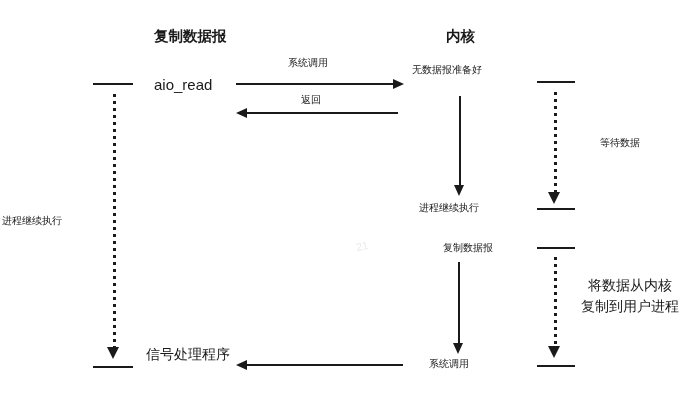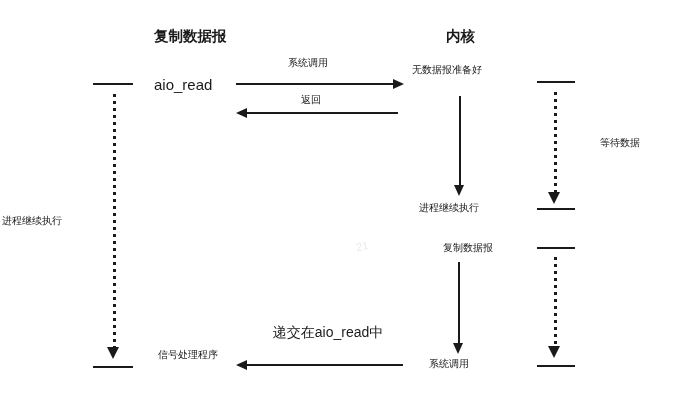--- a/index.html
+++ b/index.html
@@ -37,34 +37,33 @@
 
   <div class="txt bold" style="left:154px; top:28px;">复制数据报</div>
   <div class="txt bold" style="left:446px; top:28px;">内核</div>
 
   <div class="hline" style="left:93px; top:83px; width:40px;"></div>
   <div class="txt mono-label" style="left:154px; top:76px;">aio_read</div>
   <div class="vdotted" style="left:113px; top:94px; height:253px;"></div>
   <div class="ah ah-down-big" style="left:107px; top:347px;"></div>
   <div class="txt" style="left:2px; top:215px;">进程继续执行</div>
   <div class="hline" style="left:93px; top:366px; width:40px;"></div>
-  <div class="center-block" style="left:138px; top:344px; width:100px; font-size:10px; line-height:21px;">
+  <div class="center-block" style="left:138px; top:344px; width:100px; font-size:14px; line-height:21px;">
     <span>信号处理程序</span>
   </div>
 
   <div class="txt" style="left:288px; top:57px;">系统调用</div>
   <div class="hline" style="left:236px; top:83px; width:158px;"></div>
   <div class="ah ah-right" style="left:393px; top:79px;"></div>
 
   <div class="txt" style="left:301px; top:94px;">返回</div>
   <div class="hline" style="left:247px; top:112px; width:151px;"></div>
   <div class="ah ah-left" style="left:236px; top:108px;"></div>
 
   <div class="center-block" style="left:263px; top:321px; width:130px; font-size:14px; line-height:22px;">
-    <span>递交在aio_read中</span>
   </div>
   <div class="hline" style="left:247px; top:364px; width:156px;"></div>
   <div class="ah ah-left" style="left:236px; top:360px;"></div>
 
   <div class="txt" style="left:412px; top:64px;">无数据报准备好</div>
   <div class="vline" style="left:459px; top:96px; height:90px;"></div>
   <div class="ah ah-down" style="left:454px; top:185px;"></div>
   <div class="txt" style="left:419px; top:202px;">进程继续执行</div>
   <div class="txt" style="left:443px; top:242px;">复制数据报</div>
   <div class="vline" style="left:458px; top:262px; height:82px;"></div>
@@ -74,16 +73,20 @@
   <div class="hline" style="left:537px; top:81px; width:38px;"></div>
   <div class="vdotted" style="left:554px; top:92px; height:100px;"></div>
   <div class="ah ah-down-big" style="left:548px; top:192px;"></div>
   <div class="hline" style="left:537px; top:208px; width:38px;"></div>
   <div class="txt" style="left:600px; top:137px;text-align:right;">等待数据</div>
 
   <div class="hline" style="left:537px; top:247px; width:38px;"></div>
   <div class="vdotted" style="left:554px; top:257px; height:90px;"></div>
   <div class="ah ah-down-big" style="left:548px; top:346px;"></div>
   <div class="hline" style="left:537px; top:365px; width:38px;"></div>
+  <div class="center-block" style="left:578px; top:275px; width:104px; font-size:14px; line-height:21px;">
+    <span>将数据从内核</span>
+    <span>复制到用户进程</span>
+  </div>
 
   <div class="watermark" style="left:356px; top:240px;">21</div>
 
 </div>
 
 </body></html>

